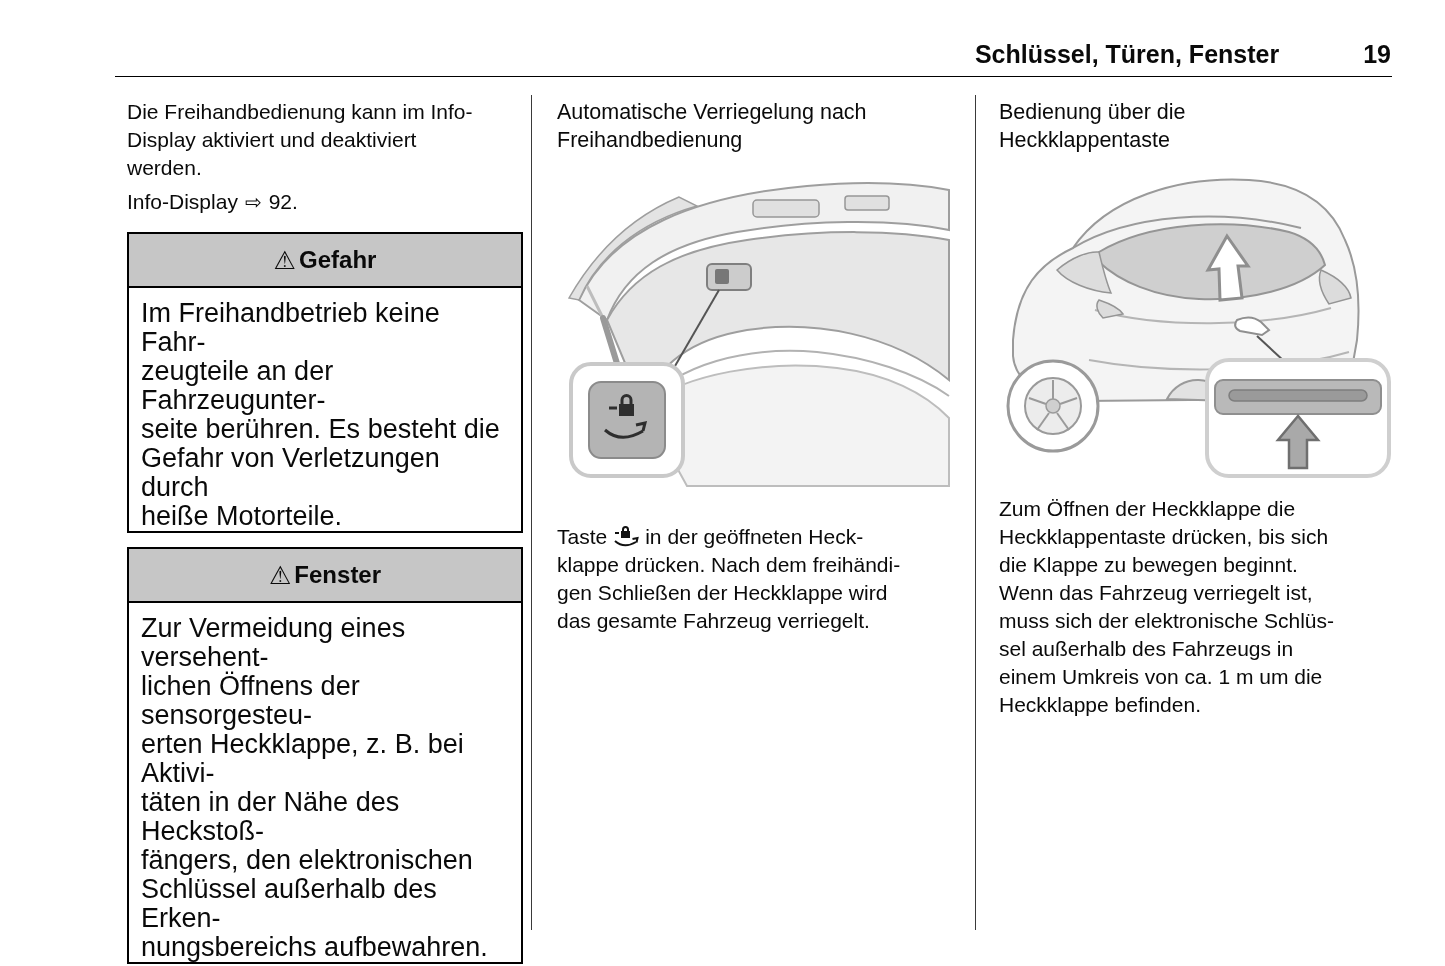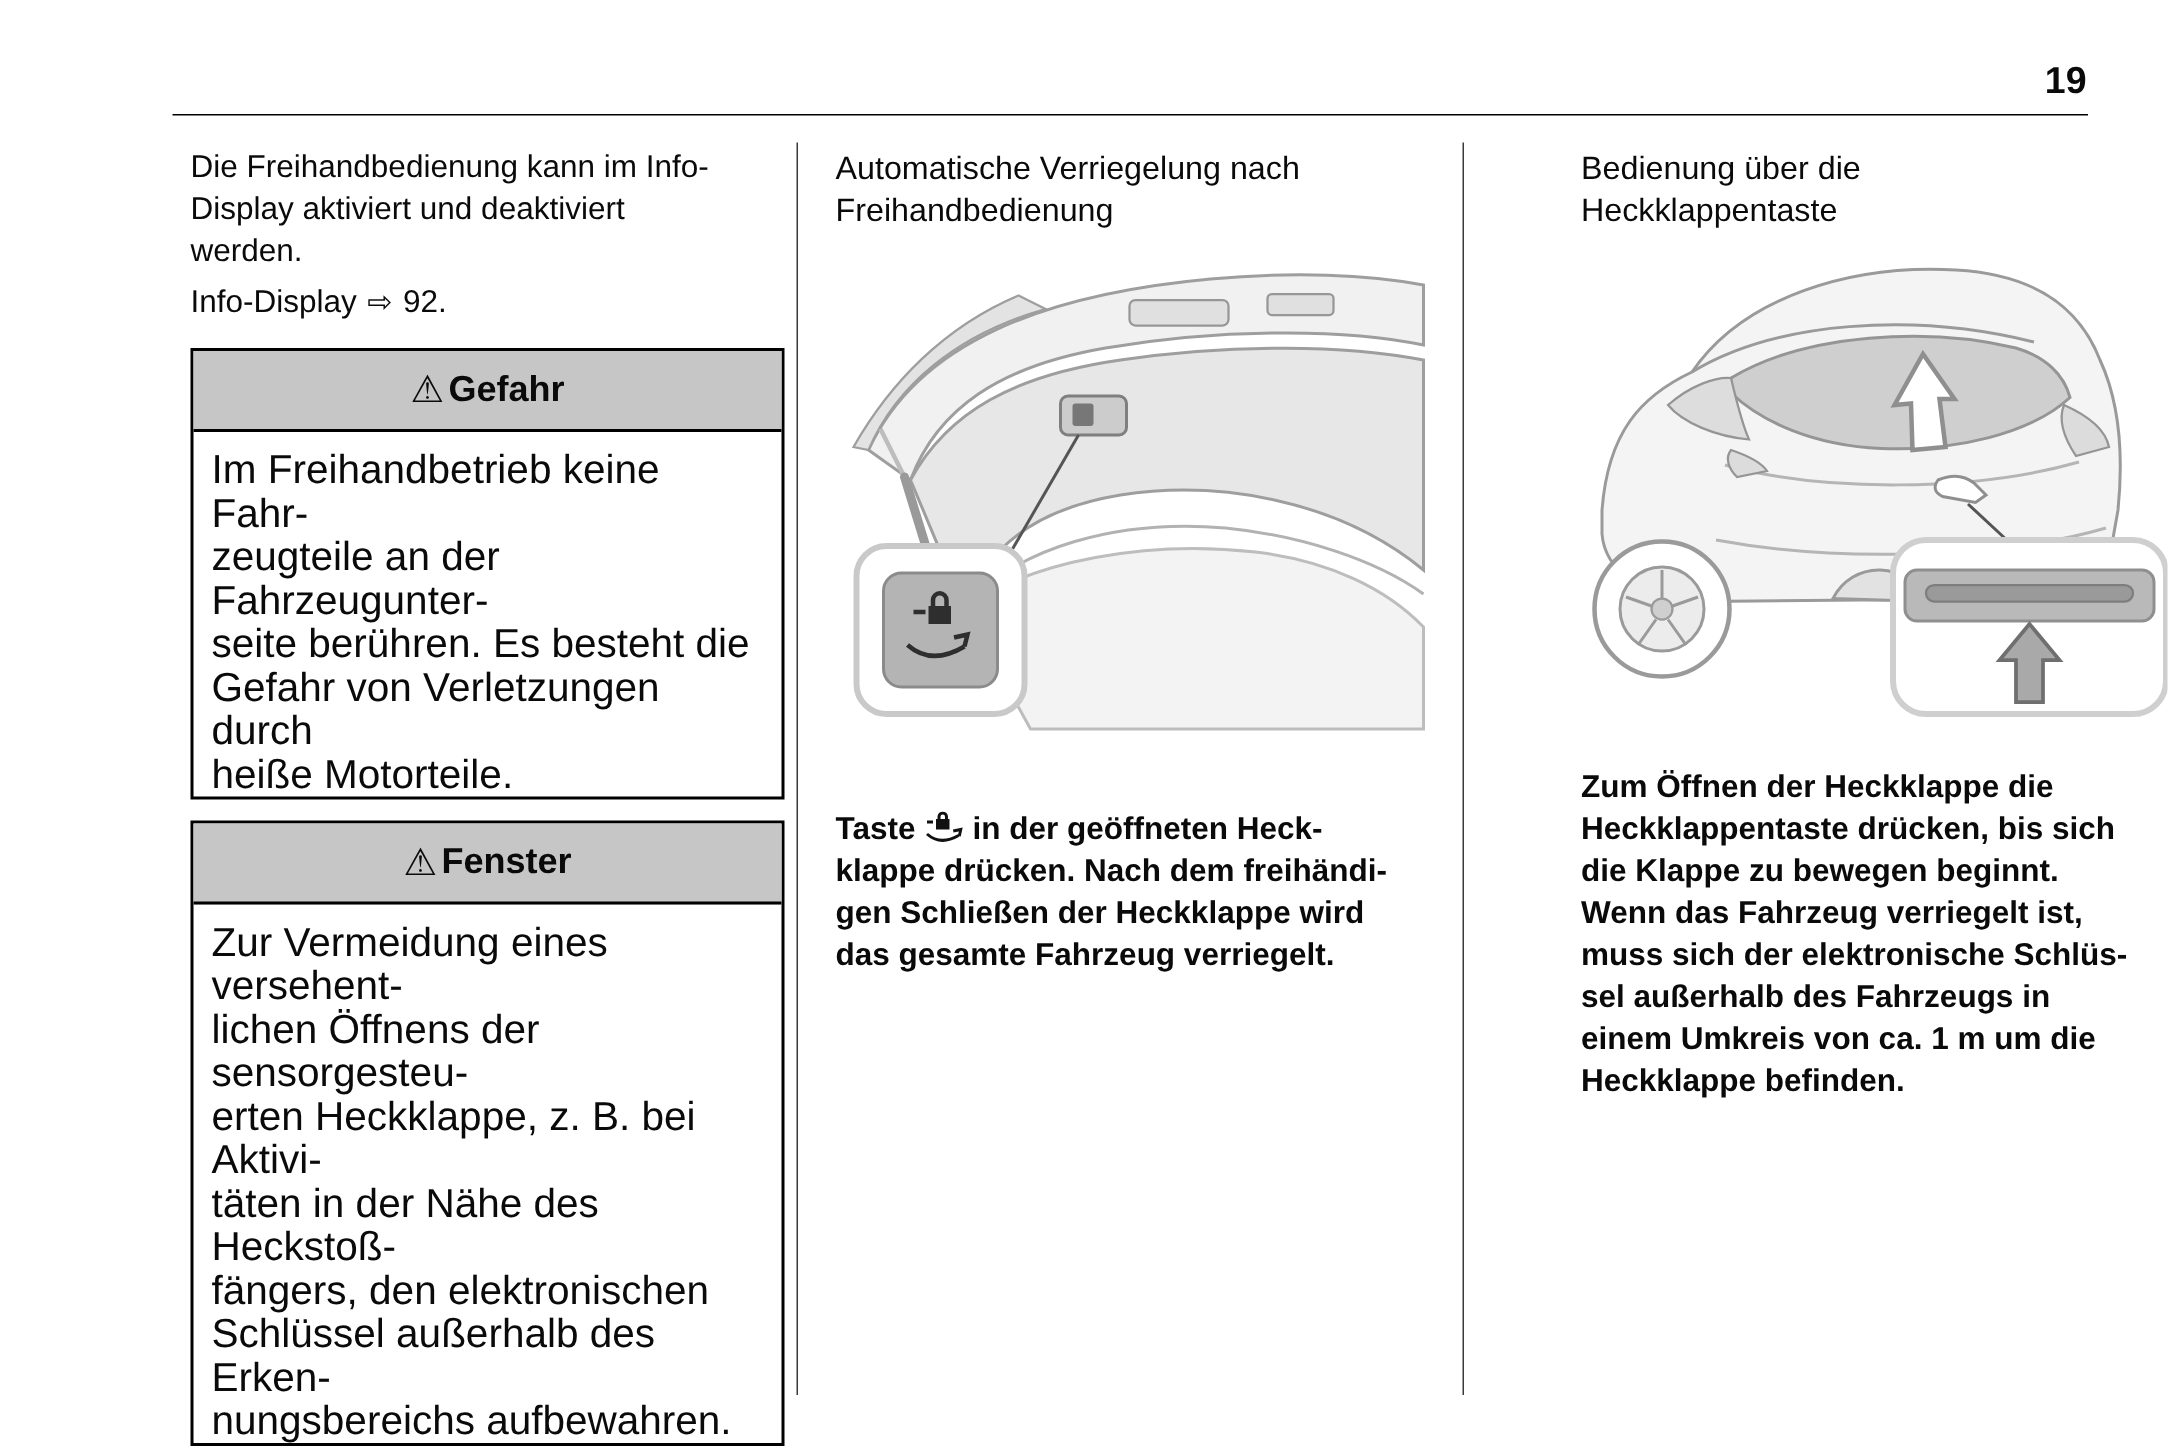--- a/index.html
+++ b/index.html
@@ -13,42 +13,43 @@
     display:flex; justify-content:flex-end; align-items:baseline; gap:84px;
     font-weight:bold; font-size:25px;
   }
   .hdr-rule { position:absolute; top:76px; left:115px; width:1277px; height:1px; background:#000; }
   .vsep { position:absolute; top:95px; height:835px; width:1px; background:#3a3a3a; }
   .vsep1 { left:531px; }
   .vsep2 { left:975px; }
   .col { position:absolute; top:98px; font-size:21px; line-height:28px; }
   .col1 { left:115px; width:396px;margin-left:12px; }
   .col2 { left:557px; width:394px; }
-  .col3 { left:1054px; width:392px; }
+  .col3 { left:999px; width:392px; }
   .pre { white-space:pre-line; }
   .col-heading { font-weight:normal; font-size:21.5px; line-height:28px; white-space:pre-line; }
   .refline { margin-top:6px; display:flex; align-items:center; }
   .ref-arrow { font-size:20px; margin:0 7px; }
   .warnbox { border:2px solid #000; margin-top:16px; background:#fff; }
   .warnbox + .warnbox { margin-top:14px; }
   .box-head {
     background:#c6c6c6; border-bottom:2px solid #000; height:54px;
     display:flex; align-items:center; justify-content:center;
     font-weight:bold; font-size:24px;
   }
   .warn-tri { font-size:25px; margin-right:3px; font-weight:normal; }
   .box-body { padding:11px 12px 0 12px; font-size:27px; line-height:29px; white-space:pre-line; }
   .illustration { display:block; width:394px; height:320px; margin-top:14px; background:#fff; }
-  .after-img { margin-top:23px; white-space:pre-line;font-weight:bold; }
+  .after-img { margin-top:7px; white-space:pre-line; }
   .inline-icon { display:inline-block; vertical-align:-4px; margin:0 6px; }
 </style>
 </head>
 <body>
 
 <div class="hdr">
+  <span>Schlüssel, Türen, Fenster</span>
   <span>19</span>
 </div>
 <div class="hdr-rule"></div>
 
 <div class="vsep vsep1"></div>
 <div class="vsep vsep2"></div>
 
 <div class="col col1">
   <p class="pre">Die Freihandbedienung kann im Info-
 Display aktiviert und deaktiviert

